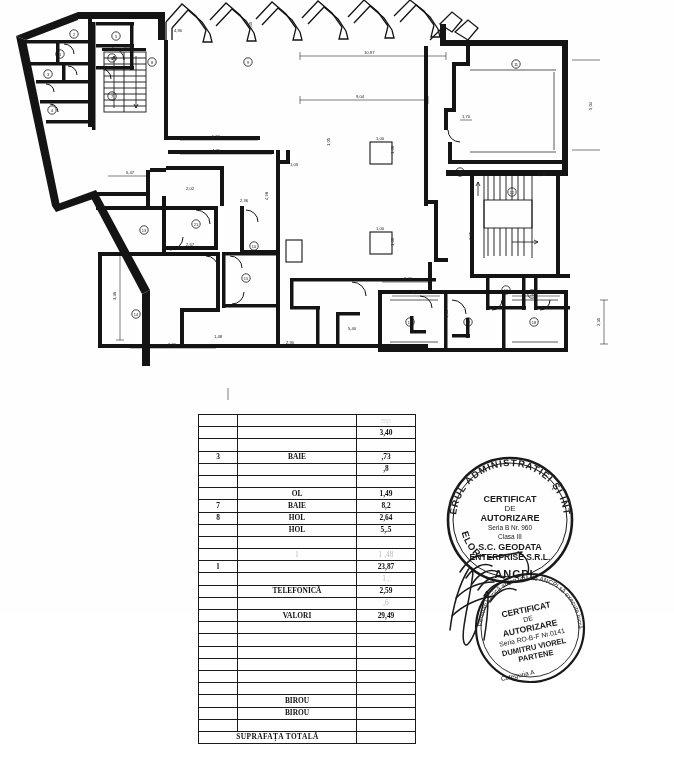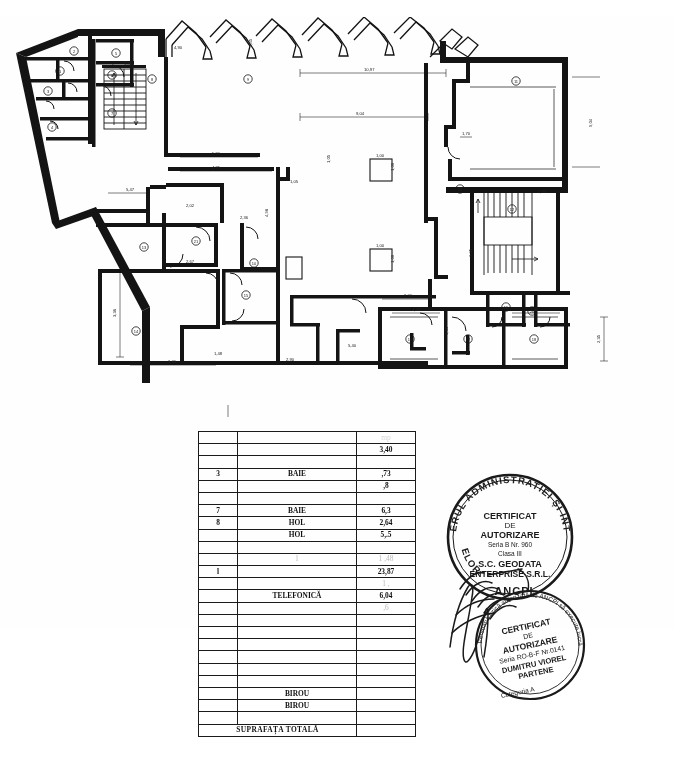--- a/index.html
+++ b/index.html
@@ -1,18 +1,18 @@
 <!DOCTYPE html>
 <html><head>
 <meta charset="utf-8">
 <style>
   html,body{margin:0;padding:0;background:#ffffff;}
   body{width:674px;height:768px;position:relative;overflow:hidden;
        font-family:"Liberation Sans",sans-serif;color:#111;}
-  #sheet{position:absolute;left:0;top:17px;width:674px;height:612px;background:#fefefe;}
+  #sheet{position:absolute;left:0;top:0;width:674px;height:612px;background:#fefefe;}
 
   
   #plan-area{position:absolute;left:0;top:0;width:674px;height:400px;}
   #plan-svg{position:absolute;left:0;top:0;}
 
   
   #schedule{position:absolute;left:198px;top:414px;width:216px;}
   table.sched{border-collapse:collapse;width:216px;table-layout:fixed;
               font-family:"Liberation Serif",serif;}
   table.sched td{border:1px solid #1a1a1a;height:11.2px;padding:0;
@@ -402,23 +402,28 @@
             <td class="c-nr">&nbsp;</td>
             <td class="c-den">&nbsp;</td>
             <td class="c-mp strong">,8</td>
           </tr>
           <tr>
             <td class="c-nr vfaint">&nbsp;</td>
             <td class="c-den vfaint">&nbsp;</td>
             <td class="c-mp vfaint">&nbsp;</td>
           </tr>
           <tr>
+            <td class="c-nr">&nbsp;</td>
+            <td class="c-den strong">OL</td>
+            <td class="c-mp strong">1,49</td>
+          </tr>
+          <tr>
             <td class="c-nr strong">7</td>
             <td class="c-den strong">BAIE</td>
-            <td class="c-mp strong">6,3</td>
+            <td class="c-mp strong">8,2</td>
           </tr>
           <tr>
             <td class="c-nr strong">8</td>
             <td class="c-den strong">HOL</td>
             <td class="c-mp strong">2,64</td>
           </tr>
           <tr>
             <td class="c-nr">&nbsp;</td>
             <td class="c-den strong">HOL</td>
             <td class="c-mp strong">5,.5</td>
@@ -439,26 +444,31 @@
             <td class="c-mp strong">23,87</td>
           </tr>
           <tr>
             <td class="c-nr faint">&nbsp;</td>
             <td class="c-den faint">&nbsp;</td>
             <td class="c-mp faint">1 ,</td>
           </tr>
           <tr>
             <td class="c-nr">&nbsp;</td>
             <td class="c-den strong">TELEFONICĂ</td>
-            <td class="c-mp strong">6,04</td>
+            <td class="c-mp strong">2,59</td>
           </tr>
           <tr>
             <td class="c-nr faint">&nbsp;</td>
             <td class="c-den faint">&nbsp;</td>
             <td class="c-mp faint">,6</td>
+          </tr>
+          <tr>
+            <td class="c-nr">&nbsp;</td>
+            <td class="c-den strong">VALORI</td>
+            <td class="c-mp strong">29,49</td>
           </tr>
           <tr>
             <td class="c-nr vfaint">&nbsp;</td>
             <td class="c-den vfaint">&nbsp;</td>
             <td class="c-mp vfaint">&nbsp;</td>
           </tr>
           <tr>
             <td class="c-nr vfaint">&nbsp;</td>
             <td class="c-den vfaint">&nbsp;</td>
             <td class="c-mp vfaint">&nbsp;</td>

